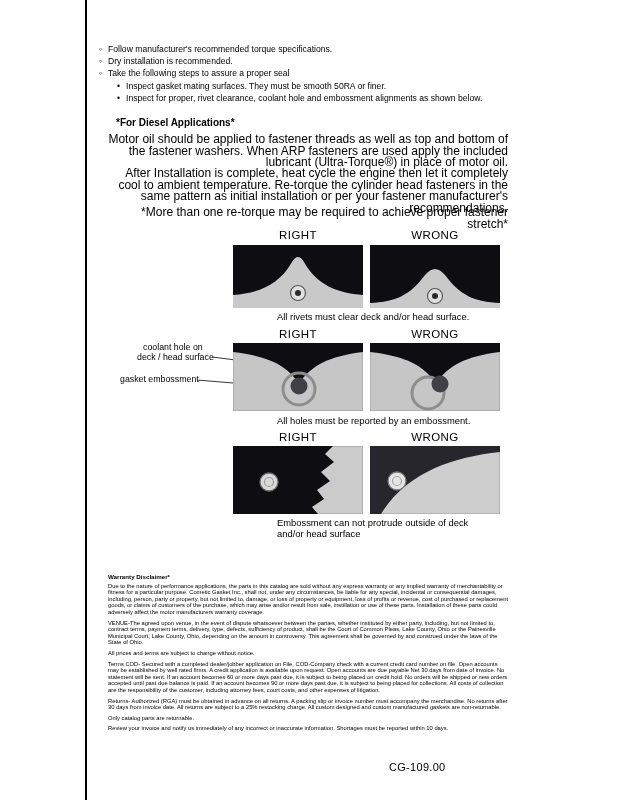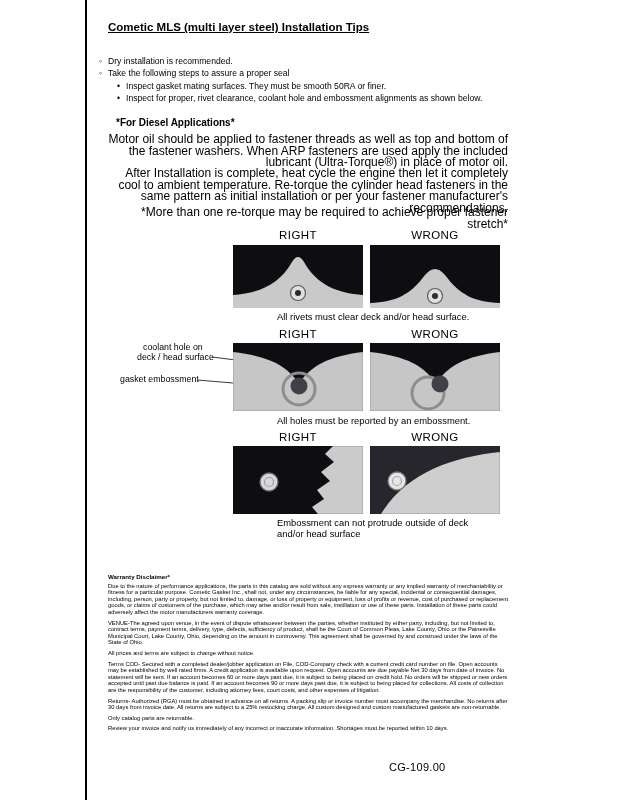--- a/index.html
+++ b/index.html
@@ -24,22 +24,24 @@
   .warranty .wh { font-size:6.2px; font-weight:bold; margin-bottom:2px; }
   .warranty p { margin-bottom:4px; }
   .footer { position:absolute; left:389px; top:761px; font-size:11px; letter-spacing:.3px; }
 </style>
 </head>
 <body>
 
 <div class="page">
   <div class="left-rule"></div>
 
-  <div class="title">Cometic MLS (multi layer steel) Installation Tips</div>
 
+  <div class="bullet b1">
+    <span class="bm">◦</span><span>Follow manufacturer's recommended torque specifications.</span>
+  </div>
   <div class="bullet b2">
     <span class="bm">◦</span><span>Dry installation is recommended.</span>
   </div>
   <div class="bullet b3">
     <span class="bm">◦</span><span>Take the following steps to assure a proper seal</span>
   </div>
   <div class="bullet sub s1">
     <span class="bm">•</span><span>Inspect gasket mating surfaces.  They must be smooth 50RA or finer.</span>
   </div>
   <div class="bullet sub s2">

